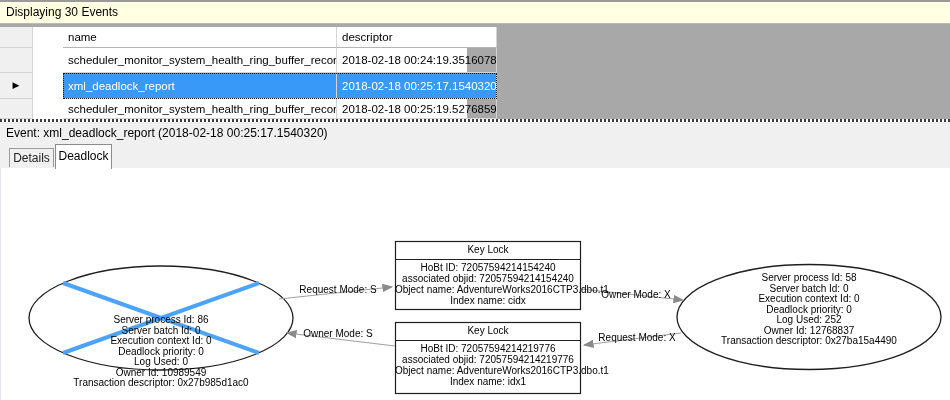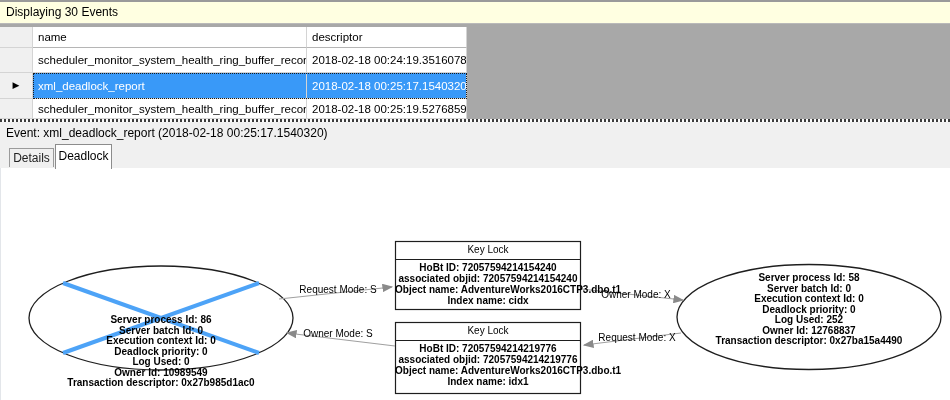--- a/index.html
+++ b/index.html
@@ -7,21 +7,21 @@
   body { font-family:"Liberation Sans", sans-serif; font-size:12px; color:#000; background:#fff; }
   .screen { position:relative; width:950px; height:400px; overflow:hidden; background:#fff; border-top:2px solid #9a9a9a; }
 
   
   .info-bar { position:absolute; left:0; top:0; width:950px; height:22px;
     background:#ffffe1; border-bottom:1px solid #b9b9b9; line-height:21px; padding-left:6px; }
 
   
   .grid-band { position:absolute; left:0; top:22px; width:950px; height:95px; background:#a8a8a8; }
   .grid { position:absolute; left:0; top:3px; width:467px; background:#fff; border-bottom:1px solid #c6c6c6; }
-  .grow { display:flex; width:384px; }
+  .grow { display:flex; width:384px;gap:30px; }
   .rh { width:33px; background:#f0f0f0; border-right:1px solid #d4d4d4; border-bottom:1px solid #d4d4d4;
         display:flex; align-items:center; justify-content:center; flex:none; }
   .cells { display:flex; flex:1; }
   .c { border-right:1px solid #d4d4d4; border-bottom:1px solid #d4d4d4; padding:0 5px;
        white-space:nowrap; overflow:hidden; font-size:11.5px; display:flex; align-items:center; }
   .c.name { width:274px; flex:none; }
   .c.ts   { width:160px; flex:none; }
   .grow.hdr .c { background:#fff; border-bottom:1px solid #b5b5b5; }
   .grow.hdr { height:21px; }
   .grow.r0 { height:25px; } .grow.r1 { height:26px; } .grow.r2 { height:20px; }
@@ -39,21 +39,21 @@
   .tab { position:absolute; text-align:center; cursor:default; }
   .tab-details { left:9px; top:26px; width:45px; height:19px; line-height:18px;
     background:#f0f0f0; border:1px solid #9b9b9b; border-bottom:none; color:#222; }
   .tab-deadlock { left:55px; top:22px; width:57px; height:25px; line-height:22px;
     background:#fff; border:1px solid #8c8c8c; border-bottom:none; z-index:3; }
 
   
   .content { position:absolute; left:0; top:166px; width:950px; height:234px; background:#fff; border-left:1px solid #e3e6ea; }
   .gsvg { position:absolute; left:0; top:0; }
   .gtext { position:absolute; font-size:10px; line-height:10.5px; text-align:center; white-space:nowrap; }
-  .node-lines span { display:block;font-weight:bold; }
+  .node-lines span { display:block; }
   .proc-left  { left:30px;  top:105px; width:260px;margin-top:42px; }
   .proc-right { left:678px; top:105px; width:260px; }
   .res-title-top { left:394px; top:77px;  width:186px; }
   .res-body-top  { left:394px; top:94px;  width:186px; line-height:11px; }
   .res-title-bot { left:394px; top:158px; width:186px; }
   .res-body-bot  { left:394px; top:175px; width:186px; line-height:11px; }
   .edge-label { position:absolute; font-size:10px; white-space:nowrap; text-align:center; }
   .el-tl { left:294px; top:116px; width:86px; }
   .el-bl { left:299px; top:160px; width:76px; }
   .el-tr { left:593px; top:121px; width:84px; }

